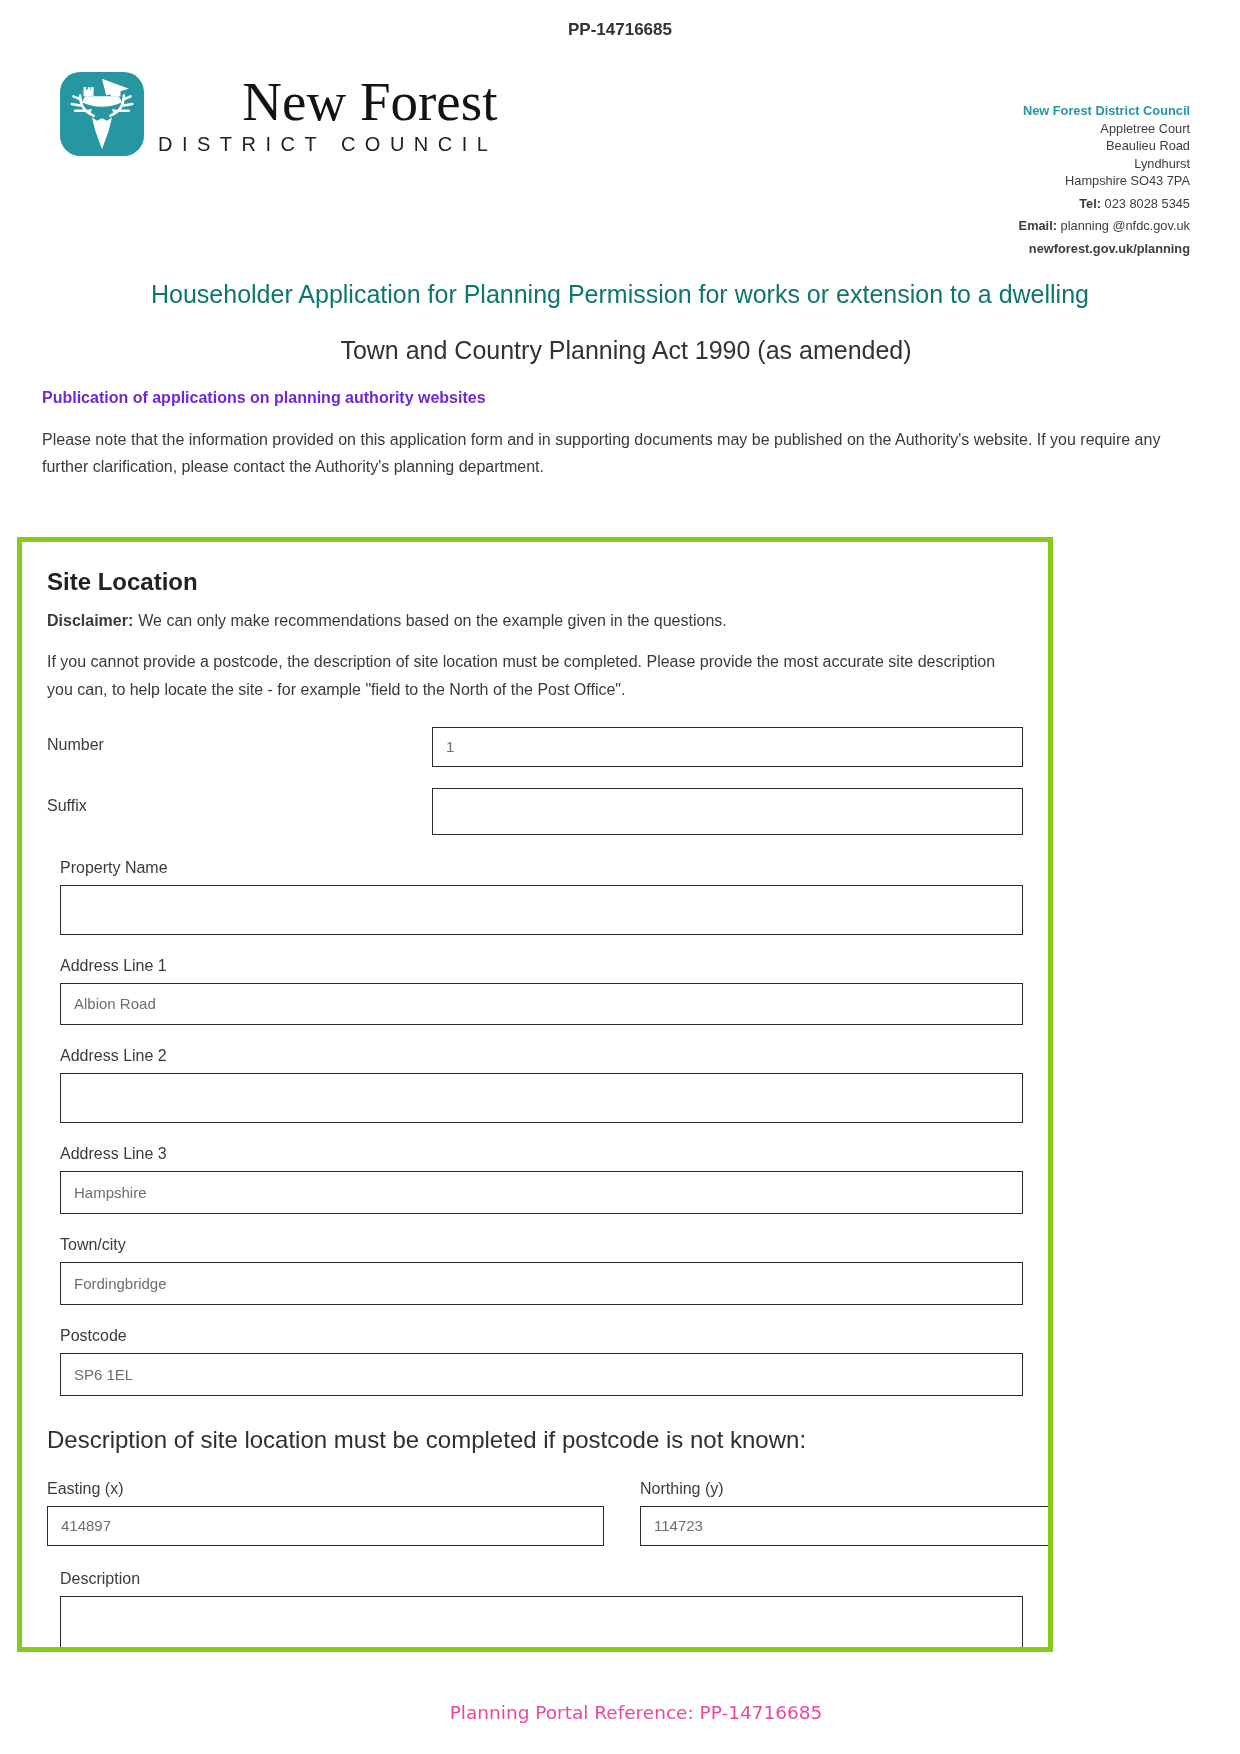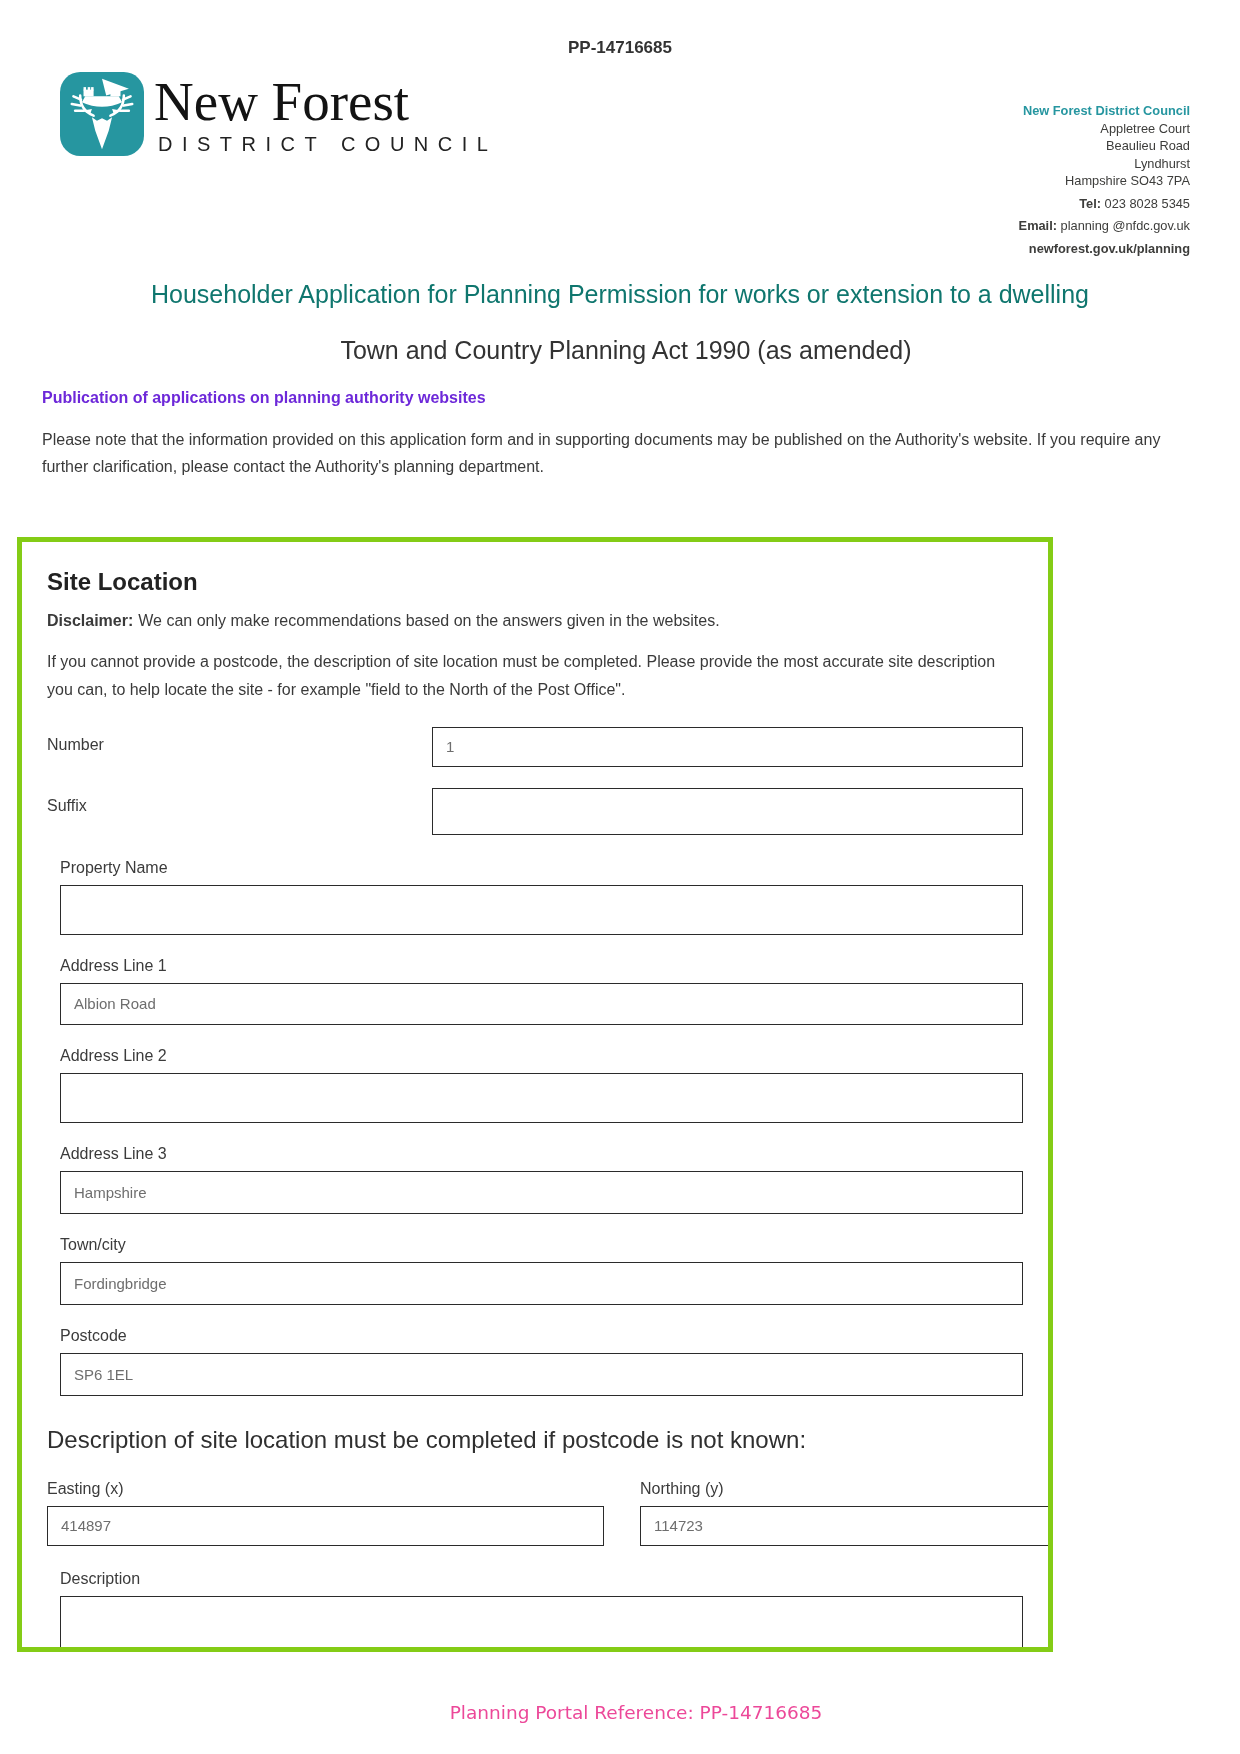--- a/index.html
+++ b/index.html
@@ -6,29 +6,29 @@
   html,body { background:#ffffff; }
   body {
     width:1240px; height:1754px;
     font-family:"Liberation Sans", sans-serif;
     color:#333333; position:relative; overflow:hidden;
   }
 
   
   .header { position:relative; height:245px; }
   .page-ref {
-    position:absolute; top:38px; left:0; right:0;
+    position:absolute; top:20px; left:0; right:0;
     text-align:center; font-weight:bold; font-size:17px; color:#333;
   }
   .logo { position:absolute; top:72px; left:60px; display:flex; align-items:flex-start; }
   .logo-mark { width:84px; height:84px; flex:0 0 auto; }
   .logo-text { margin-left:10px; margin-top:2px; }
   .logo-name {
     font-family:"Liberation Serif", serif; font-size:55px; line-height:56px;
-    color:#131313; letter-spacing:0px; white-space:nowrap;
+    color:#131313; letter-spacing:0px; white-space:nowrap;text-align:right;
   }
   .logo-sub {
     font-size:20px; letter-spacing:9.5px; color:#222; margin-top:3px;
     padding-left:4px; white-space:nowrap;text-align:right;
   }
   .contact {
     position:absolute; top:102px; right:50px; text-align:right;
     font-size:12.8px; line-height:17.5px; color:#3d3d3b;
   }
   .contact .council { color:#2696A0; font-weight:bold; }
@@ -139,21 +139,21 @@
 
 <h1 class="title-main">Householder Application for Planning Permission for works or extension to a dwelling</h1>
 <h2 class="title-sub">Town and Country Planning Act 1990 (as amended)</h2>
 
 <div class="pub-heading">Publication of applications on planning authority websites</div>
 <p class="pub-note">Please note that the information provided on this application form and in supporting documents may be published on the Authority's website. If you require any further clarification, please contact the Authority's planning department.</p>
 
 <div class="section-box">
   <div class="section-heading">Site Location</div>
 
-  <p class="disclaimer"><span class="lbl">Disclaimer:</span><span>We can only make recommendations based on the answers given in the websites.</span></p>
+  <p class="disclaimer"><span class="lbl">Disclaimer:</span><span>We can only make recommendations based on the example given in the questions.</span></p>
 
   <p class="note">If you cannot provide a postcode, the description of site location must be completed. Please provide the most accurate site description you can, to help locate the site - for example "field to the North of the Post Office".</p>
 
   <div class="row-inline mb21">
     <span class="field-label">Number</span>
     <span class="fld-wrap">
         <input class="fld h40" type="text" value="1" style="">
       </span>
   </div>
 

